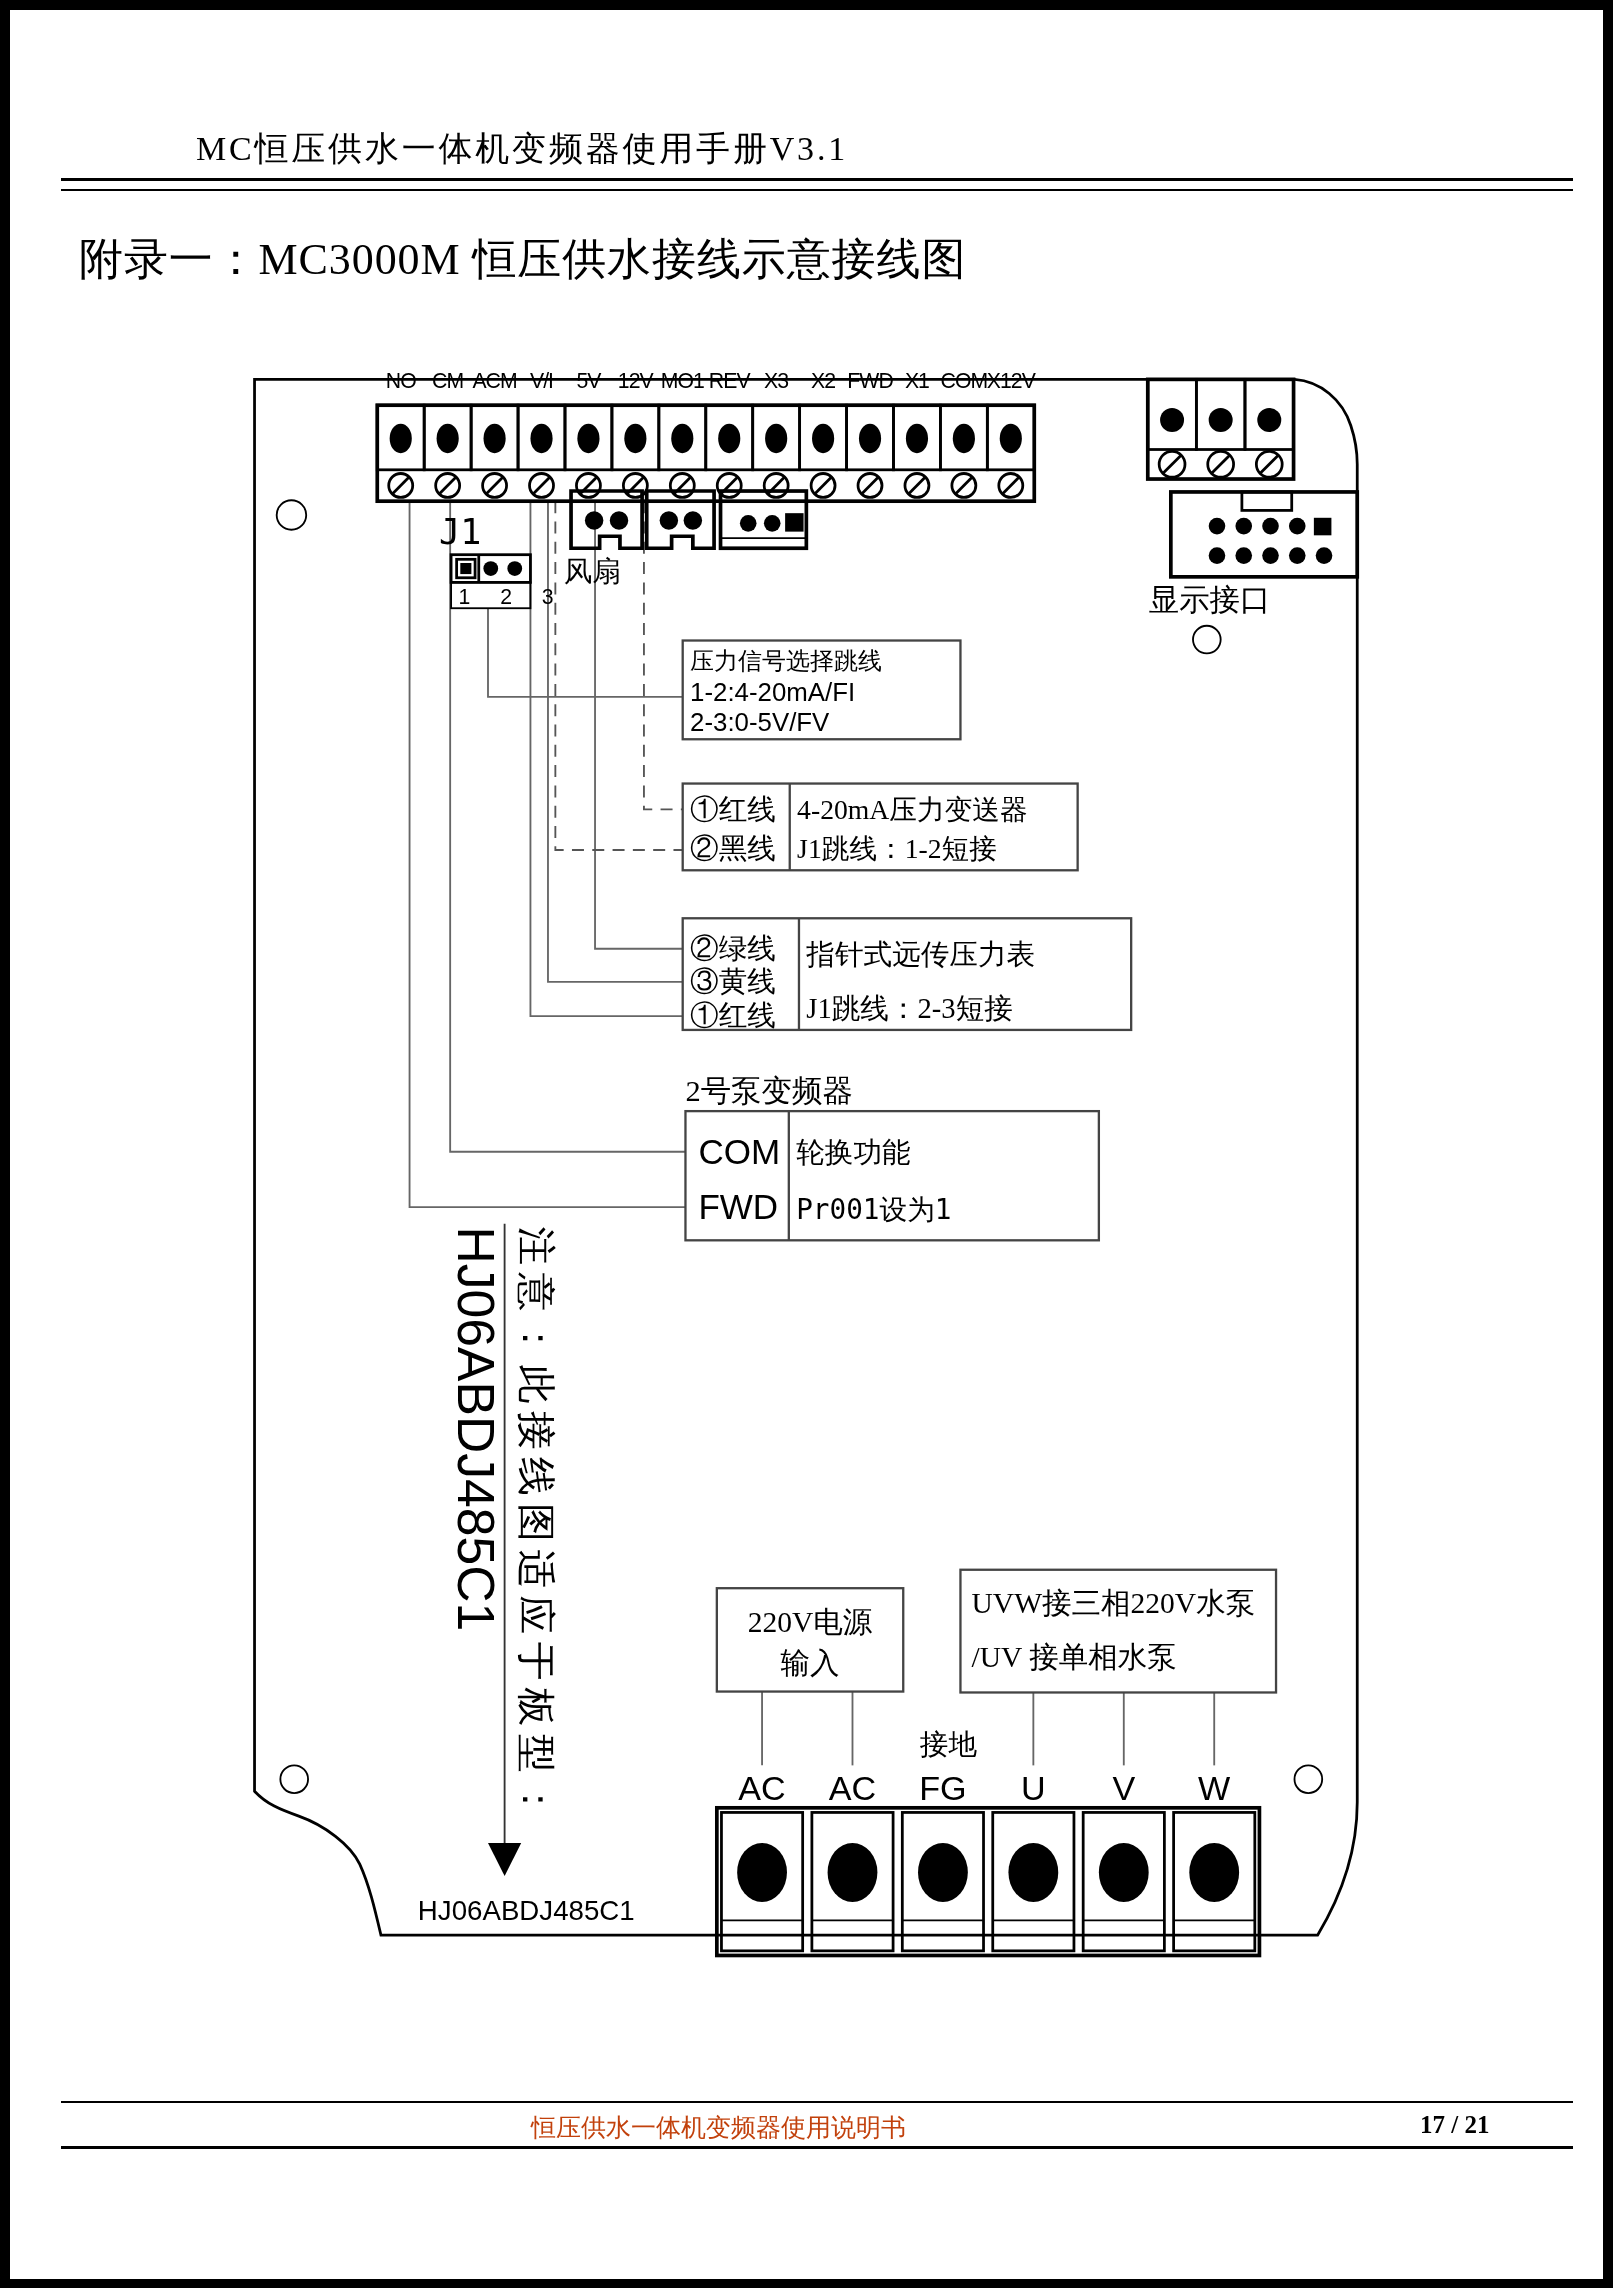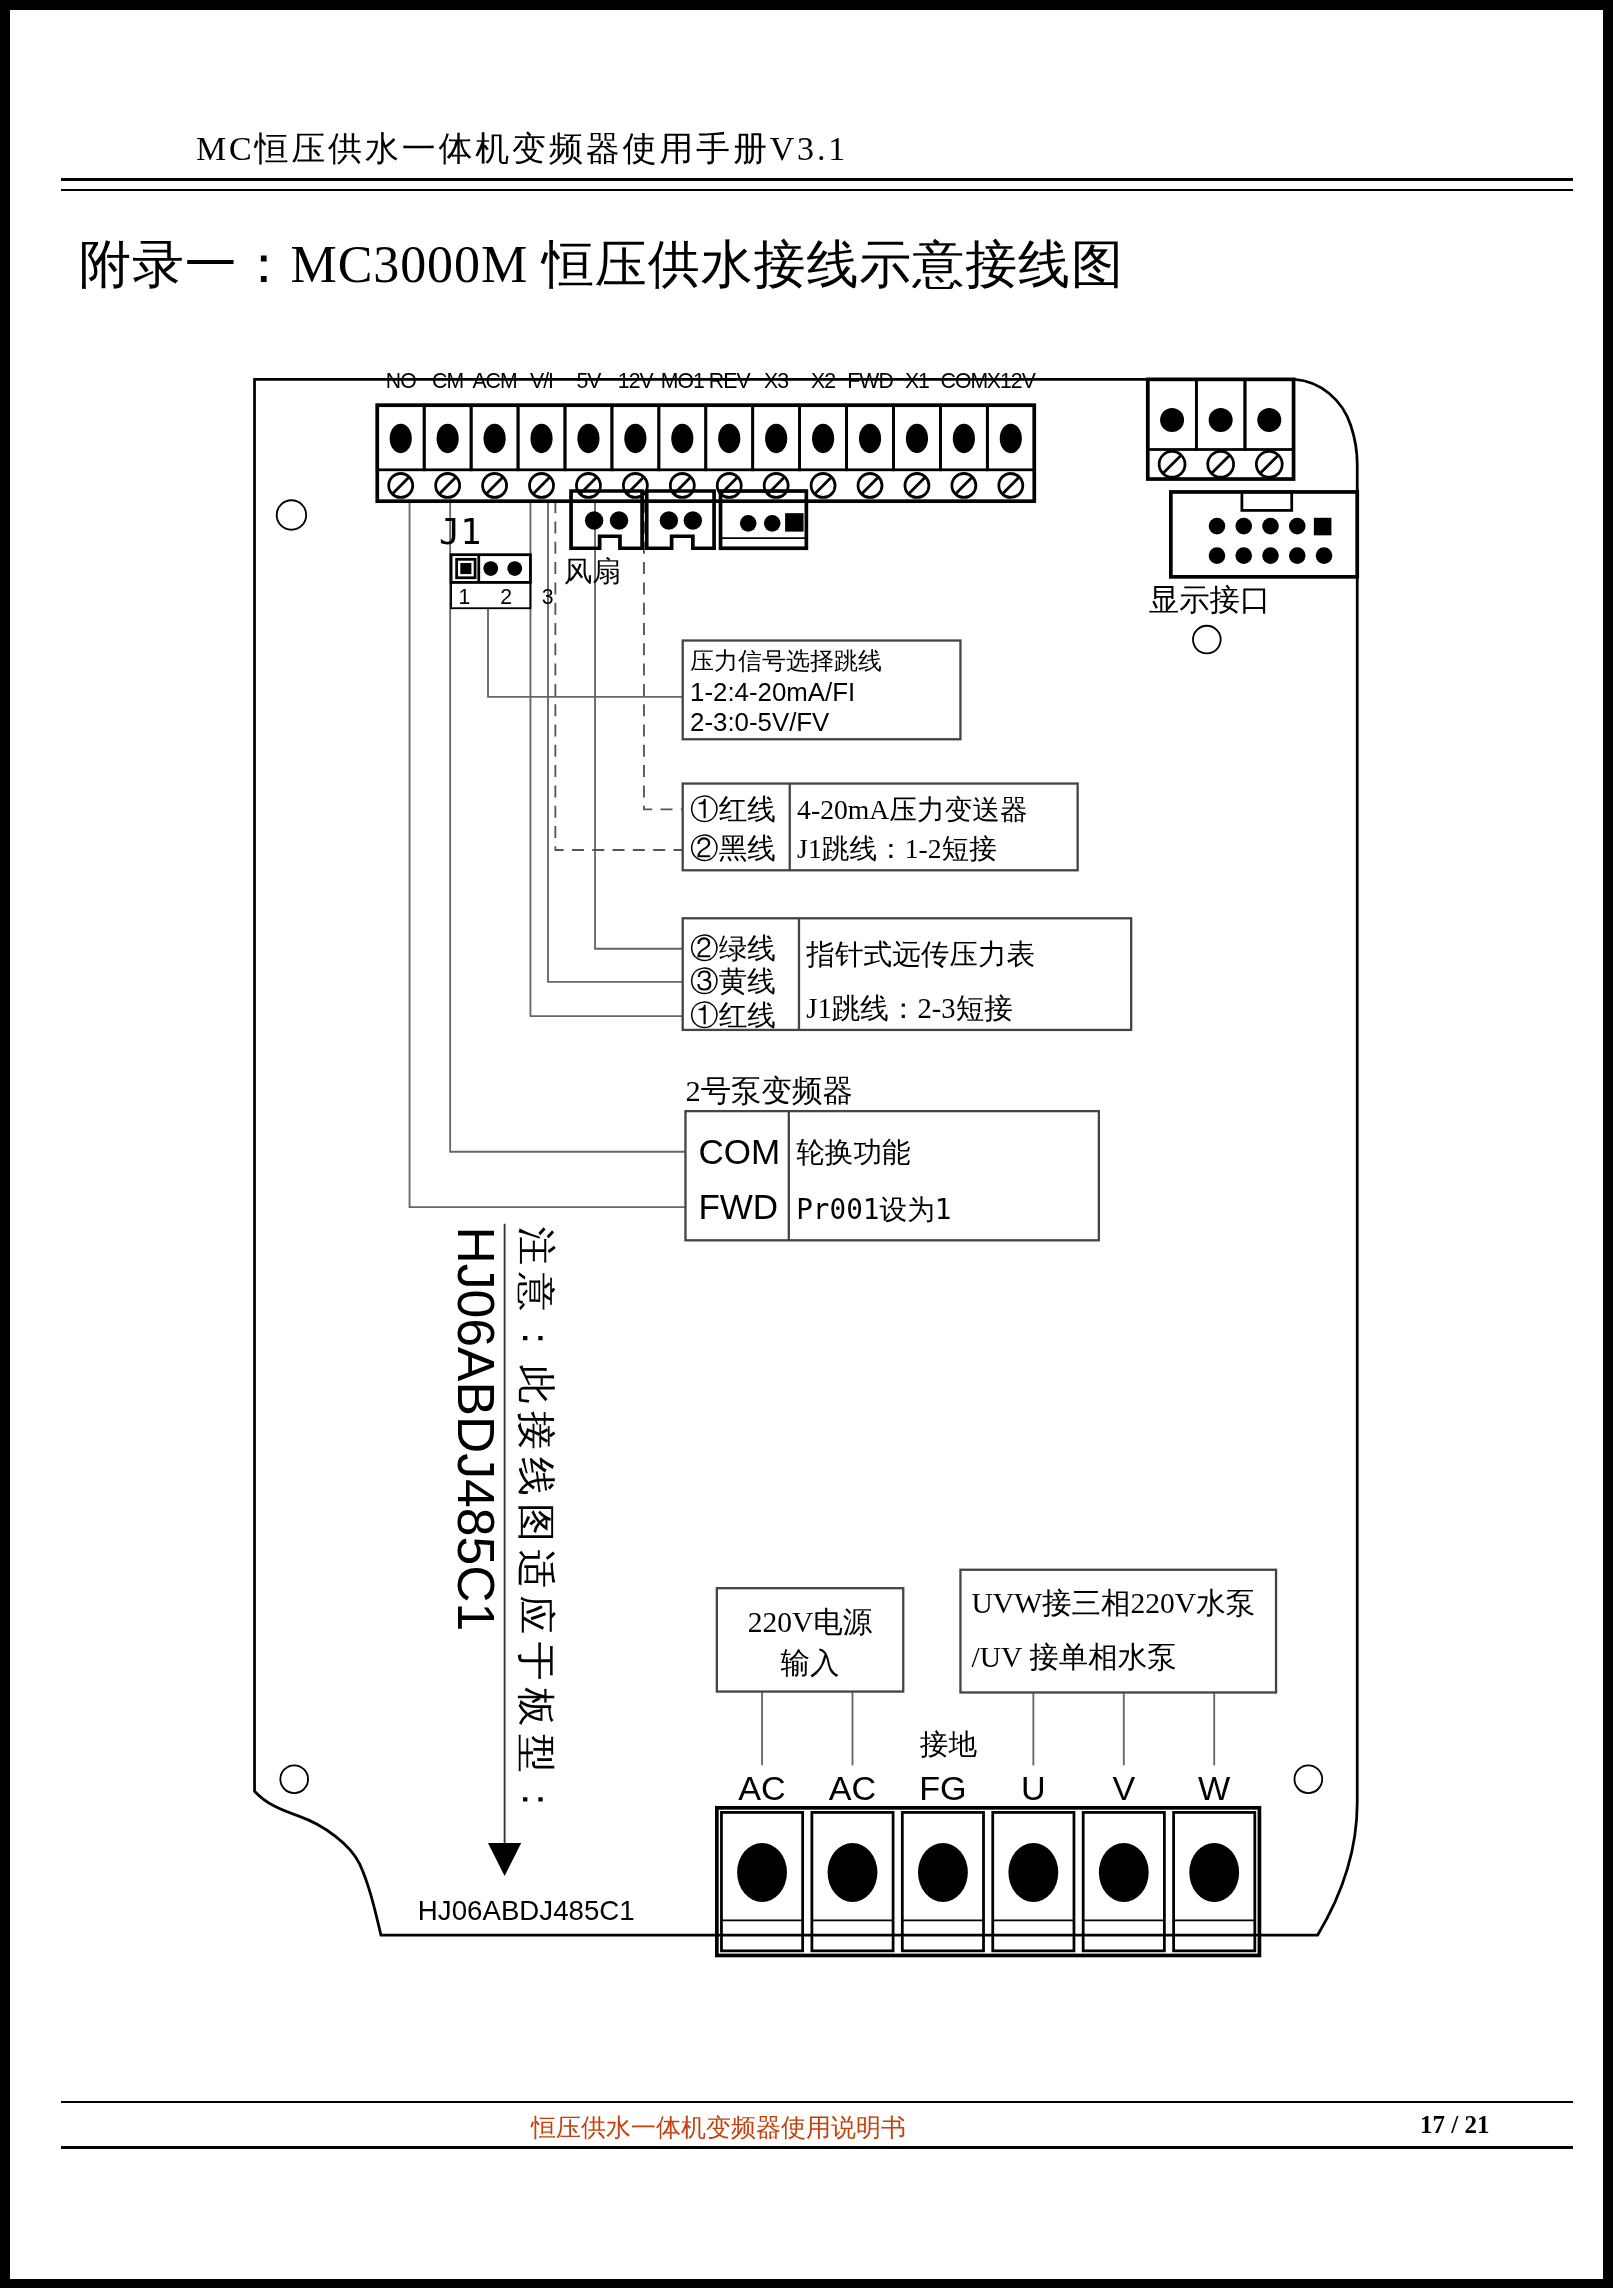--- a/index.html
+++ b/index.html
@@ -15,21 +15,21 @@
   .abs{position:absolute;}
   .hdr-title{
     left:0;top:116px;width:1024px;text-align:center;
     font-size:34px;letter-spacing:2.8px;color:#000;
   }
   .hdr-rule{
     left:51px;top:168px;width:1512px;height:8.3px;
     border-top:3.7px solid #000;border-bottom:2.8px solid #000;
   }
   .appendix-title{
-    left:69px;top:220px;font-size:52px;letter-spacing:0.9px;color:#000;
+    left:69px;top:220px;font-size:44px;letter-spacing:0.9px;color:#000;
   }
   .ftr-rule1{left:51px;top:2091px;width:1512px;height:1.8px;background:#000;}
   .ftr-rule2{left:51px;top:2136px;width:1512px;height:2.8px;background:#000;}
   .ftr-left{left:521px;top:2101px;font-size:25px;color:#c2410c;}
   .ftr-page{left:1410px;top:2101px;font-size:25px;font-weight:bold;color:#000;text-align:center;}
 
   
   .k4{stroke:#000;stroke-width:4;fill:none}
   .k3{stroke:#000;stroke-width:3;fill:none}
   .k2{stroke:#000;stroke-width:2;fill:none}

